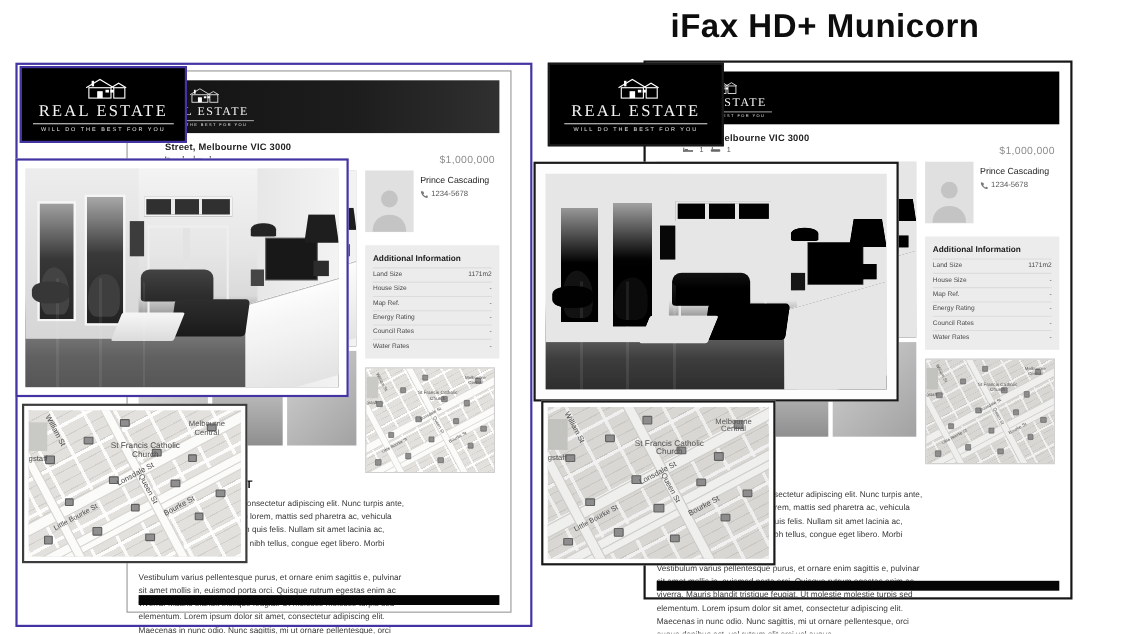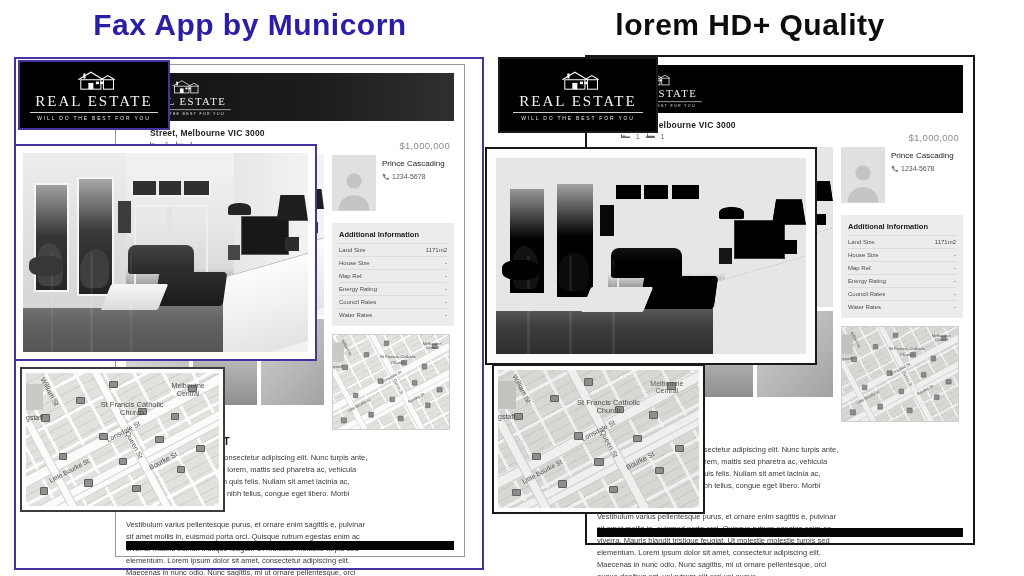--- a/index.html
+++ b/index.html
@@ -142,22 +142,21 @@
   .lbl-bour{left:63%;top:63%;transform:rotate(-28deg)}
   .lbl-lb{left:11%;top:71%;transform:rotate(-28deg);font-size:6.5px}
   .lbl-will{left:4%;top:11%;transform:rotate(62deg)}
   .lbl-gstaff{left:0;top:31%}
 </style>
 </head>
 <body>
 
 <div class="stage">
 
-  <div class="title title-left">Fax App by Municorn</div>
-  <div class="title title-right">lorem HD+ Quality</div>
+  <div class="title title-right">iFax HD+ Municorn</div>
 
   <div class="panel-left"></div>
 
   <div class="doc doc-left">
   <div class="doc-banner">
     <div class="banner-logo">
   <div class="logo-block">
     <svg viewBox="0 0 70 34" fill="none" stroke="#fff" stroke-width="1.6">
       <rect x="18" y="5" width="3.5" height="8" fill="#fff" stroke="none"></rect>
       <polyline points="10,15 30,3 50,15"></polyline>

